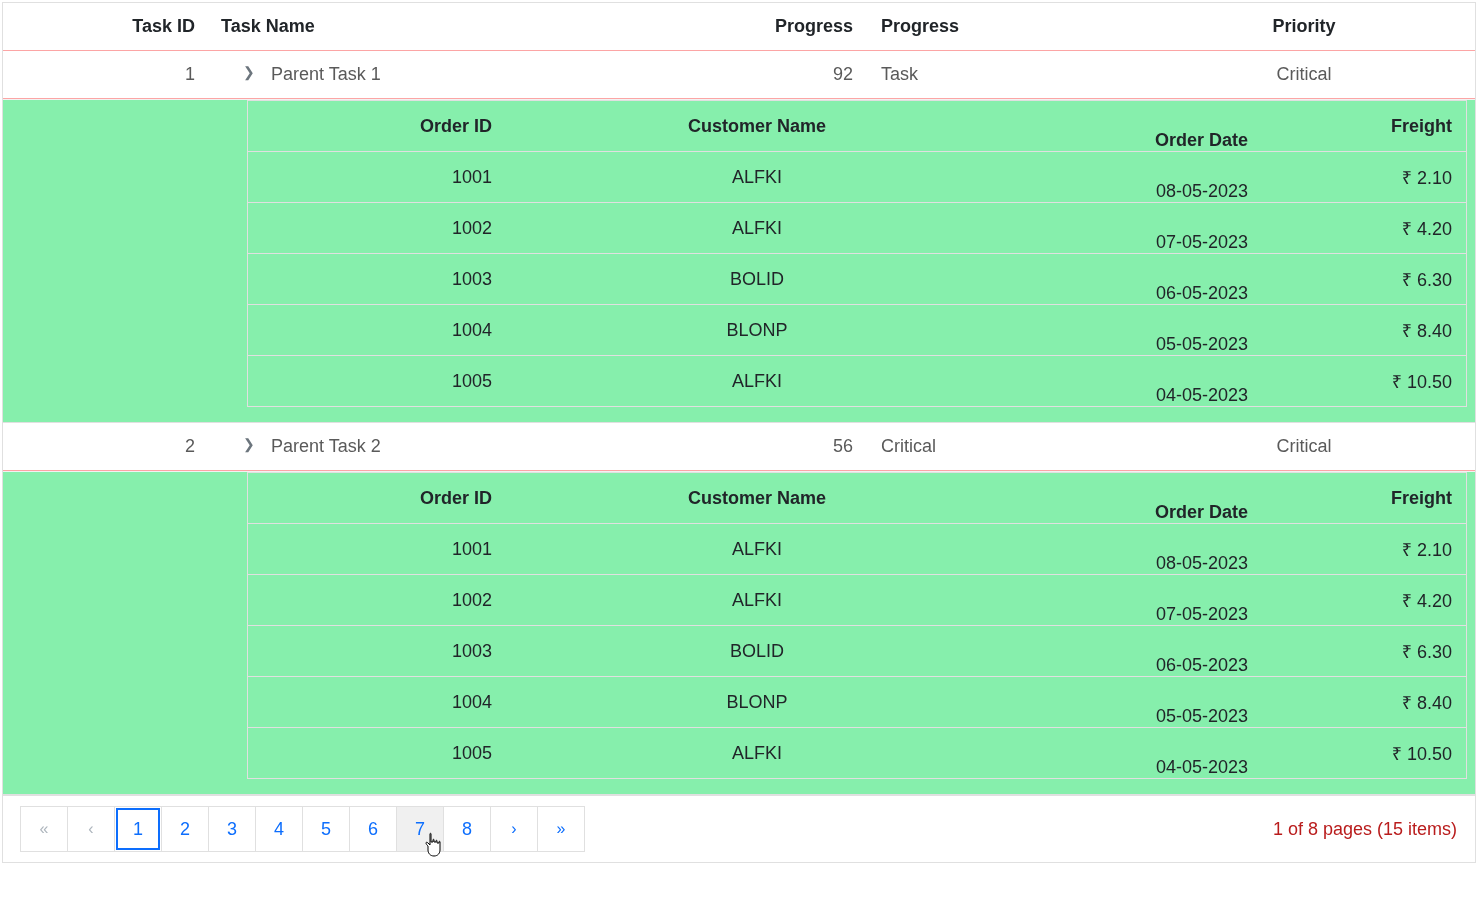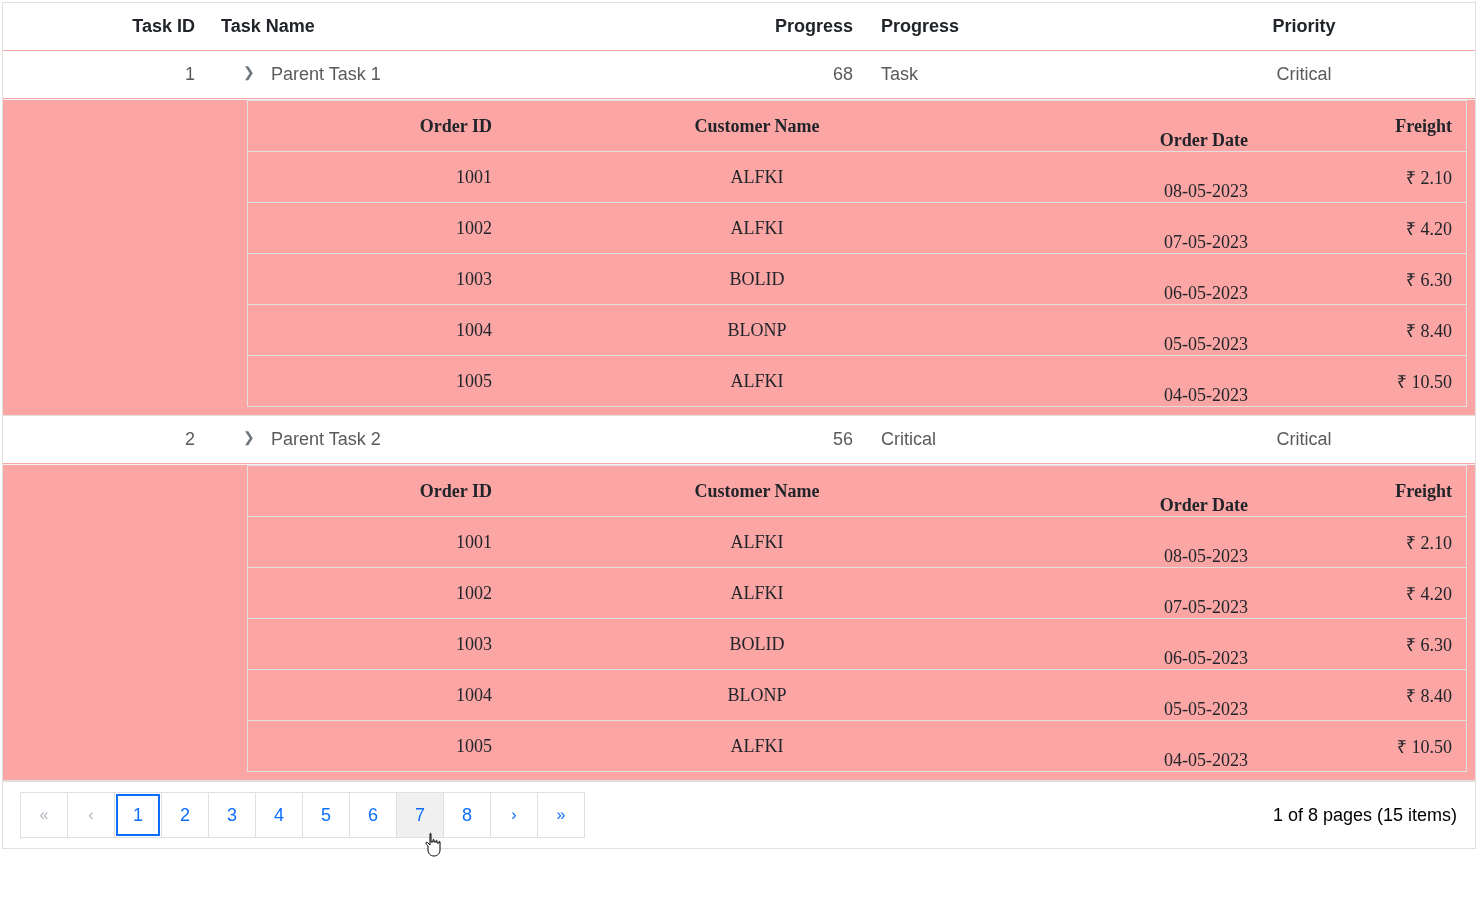--- a/index.html
+++ b/index.html
@@ -34,25 +34,24 @@
   .col-progress { width: 270px; text-align: left; padding-left: 18px; }
   .col-priority { flex: 1; text-align: center; }
 
   .task-header .col-taskname { padding-left: 8px; }
   .task-row .col-taskname    { padding-left: 30px; }
 
   .expand-icon { color:#6c757d; font-size:14px; display:inline-block; width:16px; }
 
   
   .detail-block {
-    padding: 0 8px 8px 244px;
+    padding: 0 8px 15px 244px;
     border-bottom: 1px solid #e0e0e0;
     border-top: 1px solid #f2f2f2;
-    background: #fca5a5;
-    font-family: Liberation Serif, serif;
+    background: #86efac;
   }
   .detail-block:last-of-type { border-bottom: 1px solid #e0e0e0; }
   .sub-table {
     border: 1px solid #e0e0e0;
     border-top: none;
   }
   .sub-header, .sub-row {
     display: flex;
     align-items: center;
     min-height: 48px;
@@ -89,21 +88,21 @@
   .pager-btn.nav { color:#adb5bd; font-size:16px; }
   .pager-btn.nav.enabled { color:#0d6efd; }
   .pager-btn.active {
     outline: 2px solid #0d6efd;
     outline-offset: -4px;
     color:#0d6efd;
     font-weight: 400;
     z-index:2;
   }
   .pager-btn.hover { background:#f0f0f0; }
-  .pager-info { margin-left:auto; color:#000000; }
+  .pager-info { margin-left:auto; color:#b91c1c; }
 
   .cursor {
     position:absolute;
     width:20px; height:26px;
     pointer-events:none;
   }
 </style>
 </head>
 <body>
 
@@ -118,21 +117,21 @@
     <div class="col-progress">Progress</div>
     <div class="col-priority">Priority</div>
   </div>
 
   <div class="task-row">
     <div class="col-taskid">1</div>
     <div class="col-taskname">
       <span class="expand-icon">❯</span>
       <span>Parent Task 1</span>
     </div>
-    <div class="col-duration">68</div>
+    <div class="col-duration">92</div>
     <div class="col-progress">Task</div>
     <div class="col-priority">Critical</div>
   </div>
   <div class="detail-block">
     <div class="sub-table">
       <div class="sub-header">
         <div class="scol-orderid">Order ID</div>
         <div class="scol-customer">Customer Name</div>
         <div class="scol-orderdate">Order Date</div>
         <div class="scol-freight">Freight</div>

